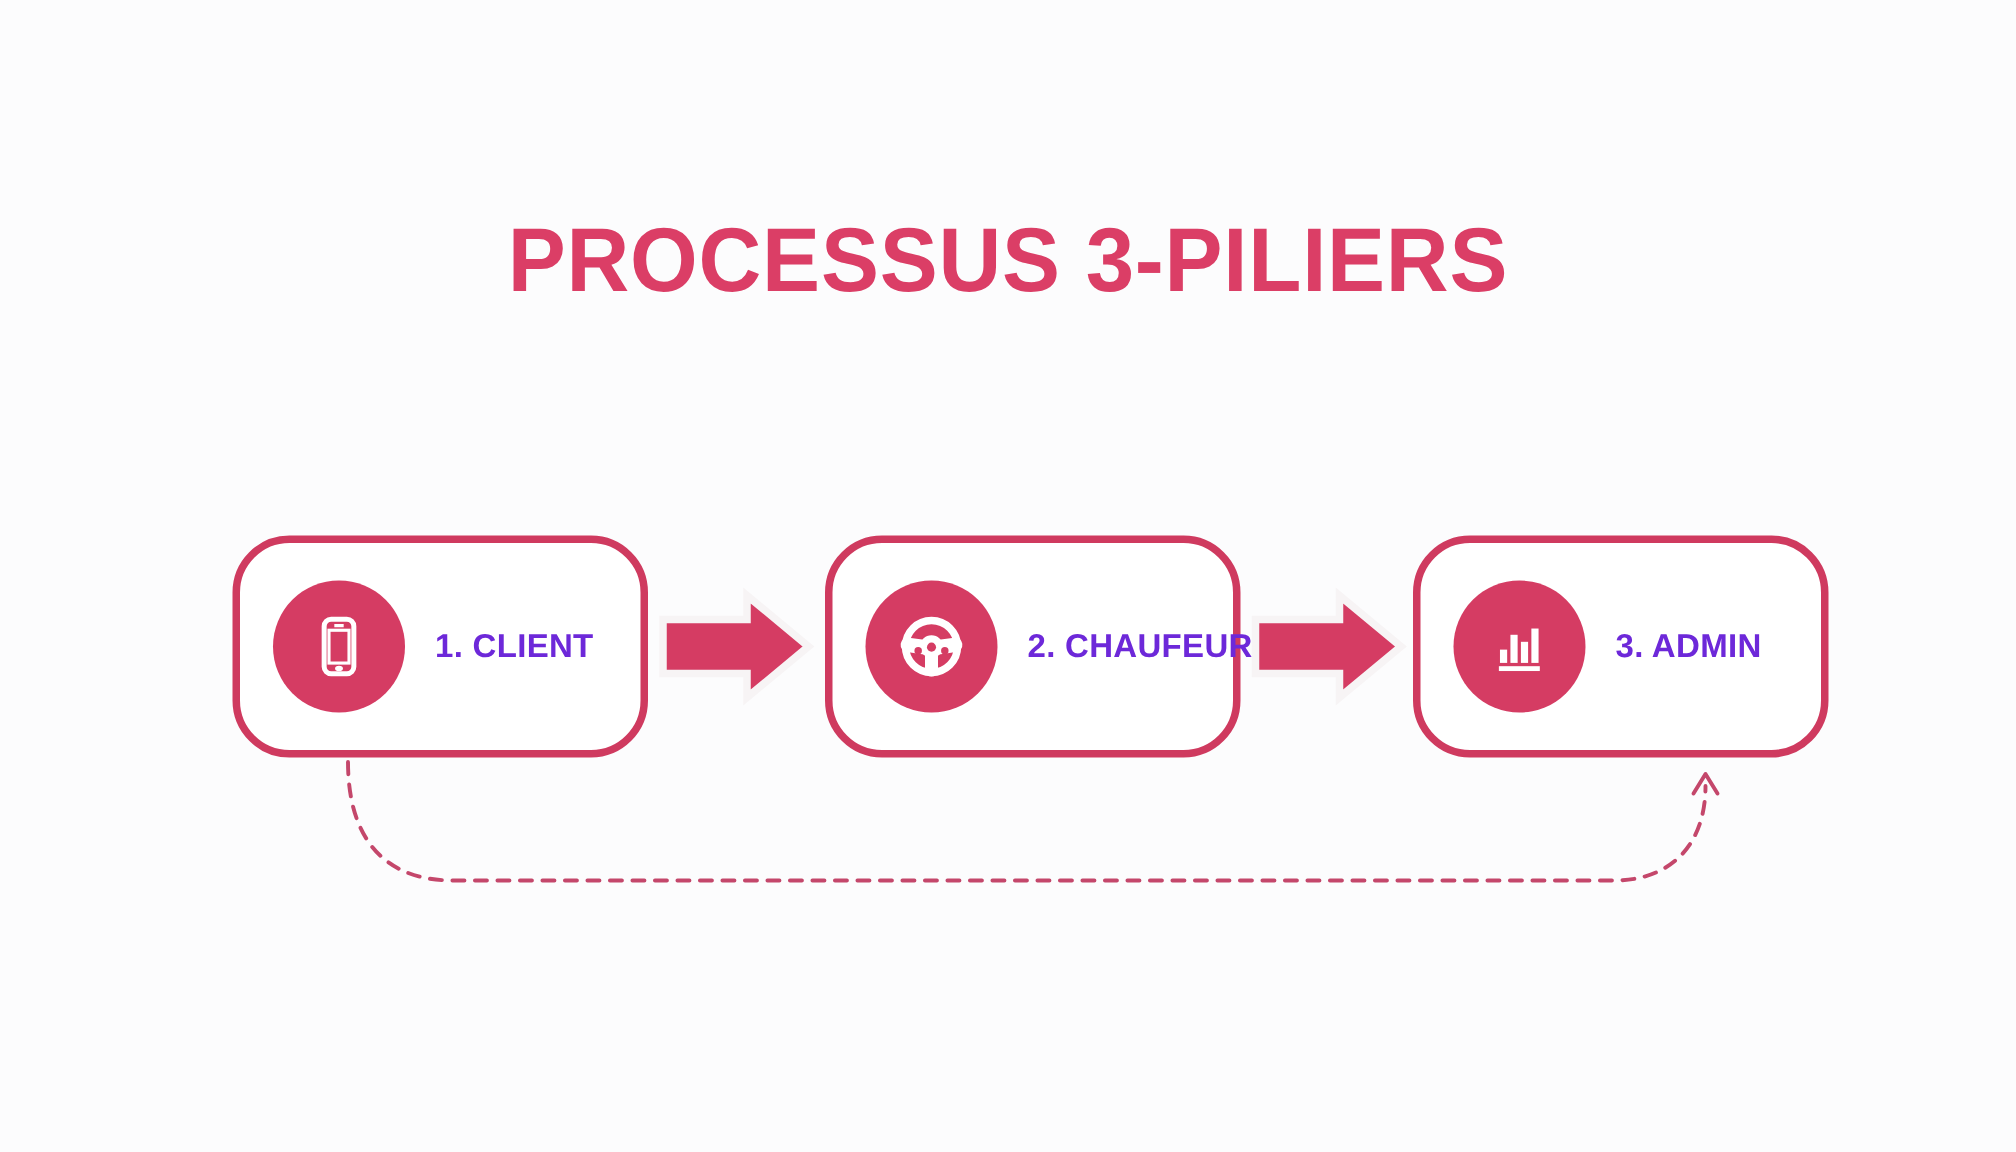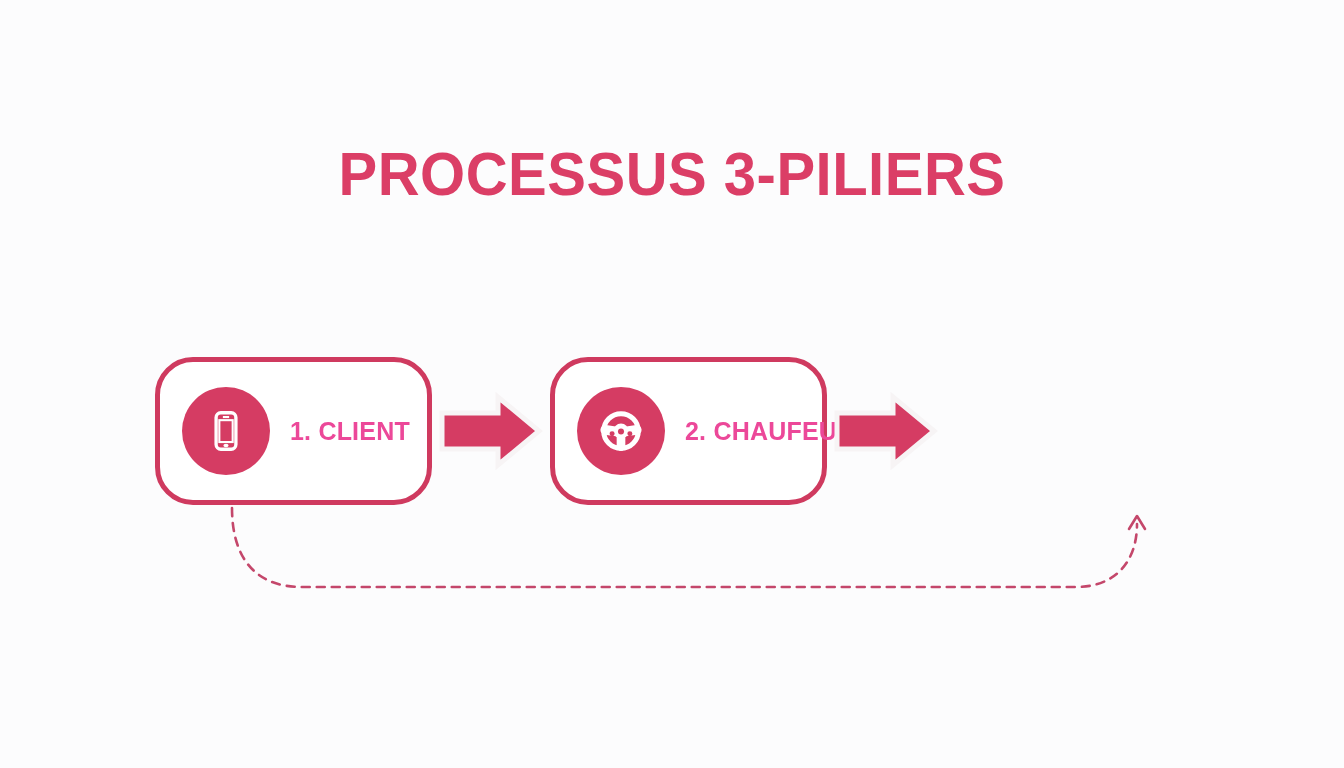--- a/index.html
+++ b/index.html
@@ -48,23 +48,23 @@
     height: 88px;
     border-radius: 50%;
     background: #d53c63;
     flex: 0 0 auto;
     display: flex;
     align-items: center;
     justify-content: center;
   }
   .step-label {
     margin-left: 20px;
-    font-size: 25px;
+    font-size: 22px;
     font-weight: 700;
-    color: #ec4899;
+    color: #6d28d9;
     letter-spacing: 0.2px;
     white-space: nowrap;
   }
   .flow-arrow {
     position: absolute;
     top: 390px;
   }
   .flow-arrow.a1 { left: 436px; }
   .flow-arrow.a2 { left: 831px; }
   .feedback-layer {
@@ -112,19 +112,31 @@
         <circle cx="32.2" cy="26.6" r="2.3" fill="#d53c63"></circle>
       </svg>
     </div>
     <div class="step-label">2. CHAUFEUR</div>
   </div>
 
   <svg class="flow-arrow a2" width="110" height="82" viewBox="0 0 110 82">
     <polygon points="6,23 62,23 62,7 103,41 62,75 62,59 6,59" fill="#d53c63" stroke="#f7f4f5" stroke-width="5" stroke-linejoin="miter"></polygon>
   </svg>
 
+  <div class="step-box b3">
+    <div class="icon-circle">
+      <svg width="50" height="50" viewBox="0 0 48 48">
+        <rect x="11.5" y="26" width="4.6" height="8.5" fill="#ffffff"></rect>
+        <rect x="18.2" y="16.5" width="4.6" height="18" fill="#ffffff"></rect>
+        <rect x="24.9" y="21" width="4.6" height="13.5" fill="#ffffff"></rect>
+        <rect x="31.6" y="12.5" width="4.6" height="22" fill="#ffffff"></rect>
+        <rect x="10.8" y="36.6" width="26.2" height="3.1" fill="#ffffff"></rect>
+      </svg>
+    </div>
+    <div class="step-label">3. ADMIN</div>
+  </div>
 
   <svg class="feedback-layer" viewBox="0 0 1344 768">
     <path d="M 232 508 C 232 554 252 587 302 587 L 1076 587 C 1114 587 1137 563 1137 524" fill="none" stroke="#c4476b" stroke-width="2.6" stroke-dasharray="8 7" stroke-linecap="round"></path>
     <path d="M 1129 529 L 1137 516 L 1145 529" fill="none" stroke="#c4476b" stroke-width="2.6" stroke-linecap="round" stroke-linejoin="round"></path>
   </svg>
 
 </div>
 
 </body></html>

